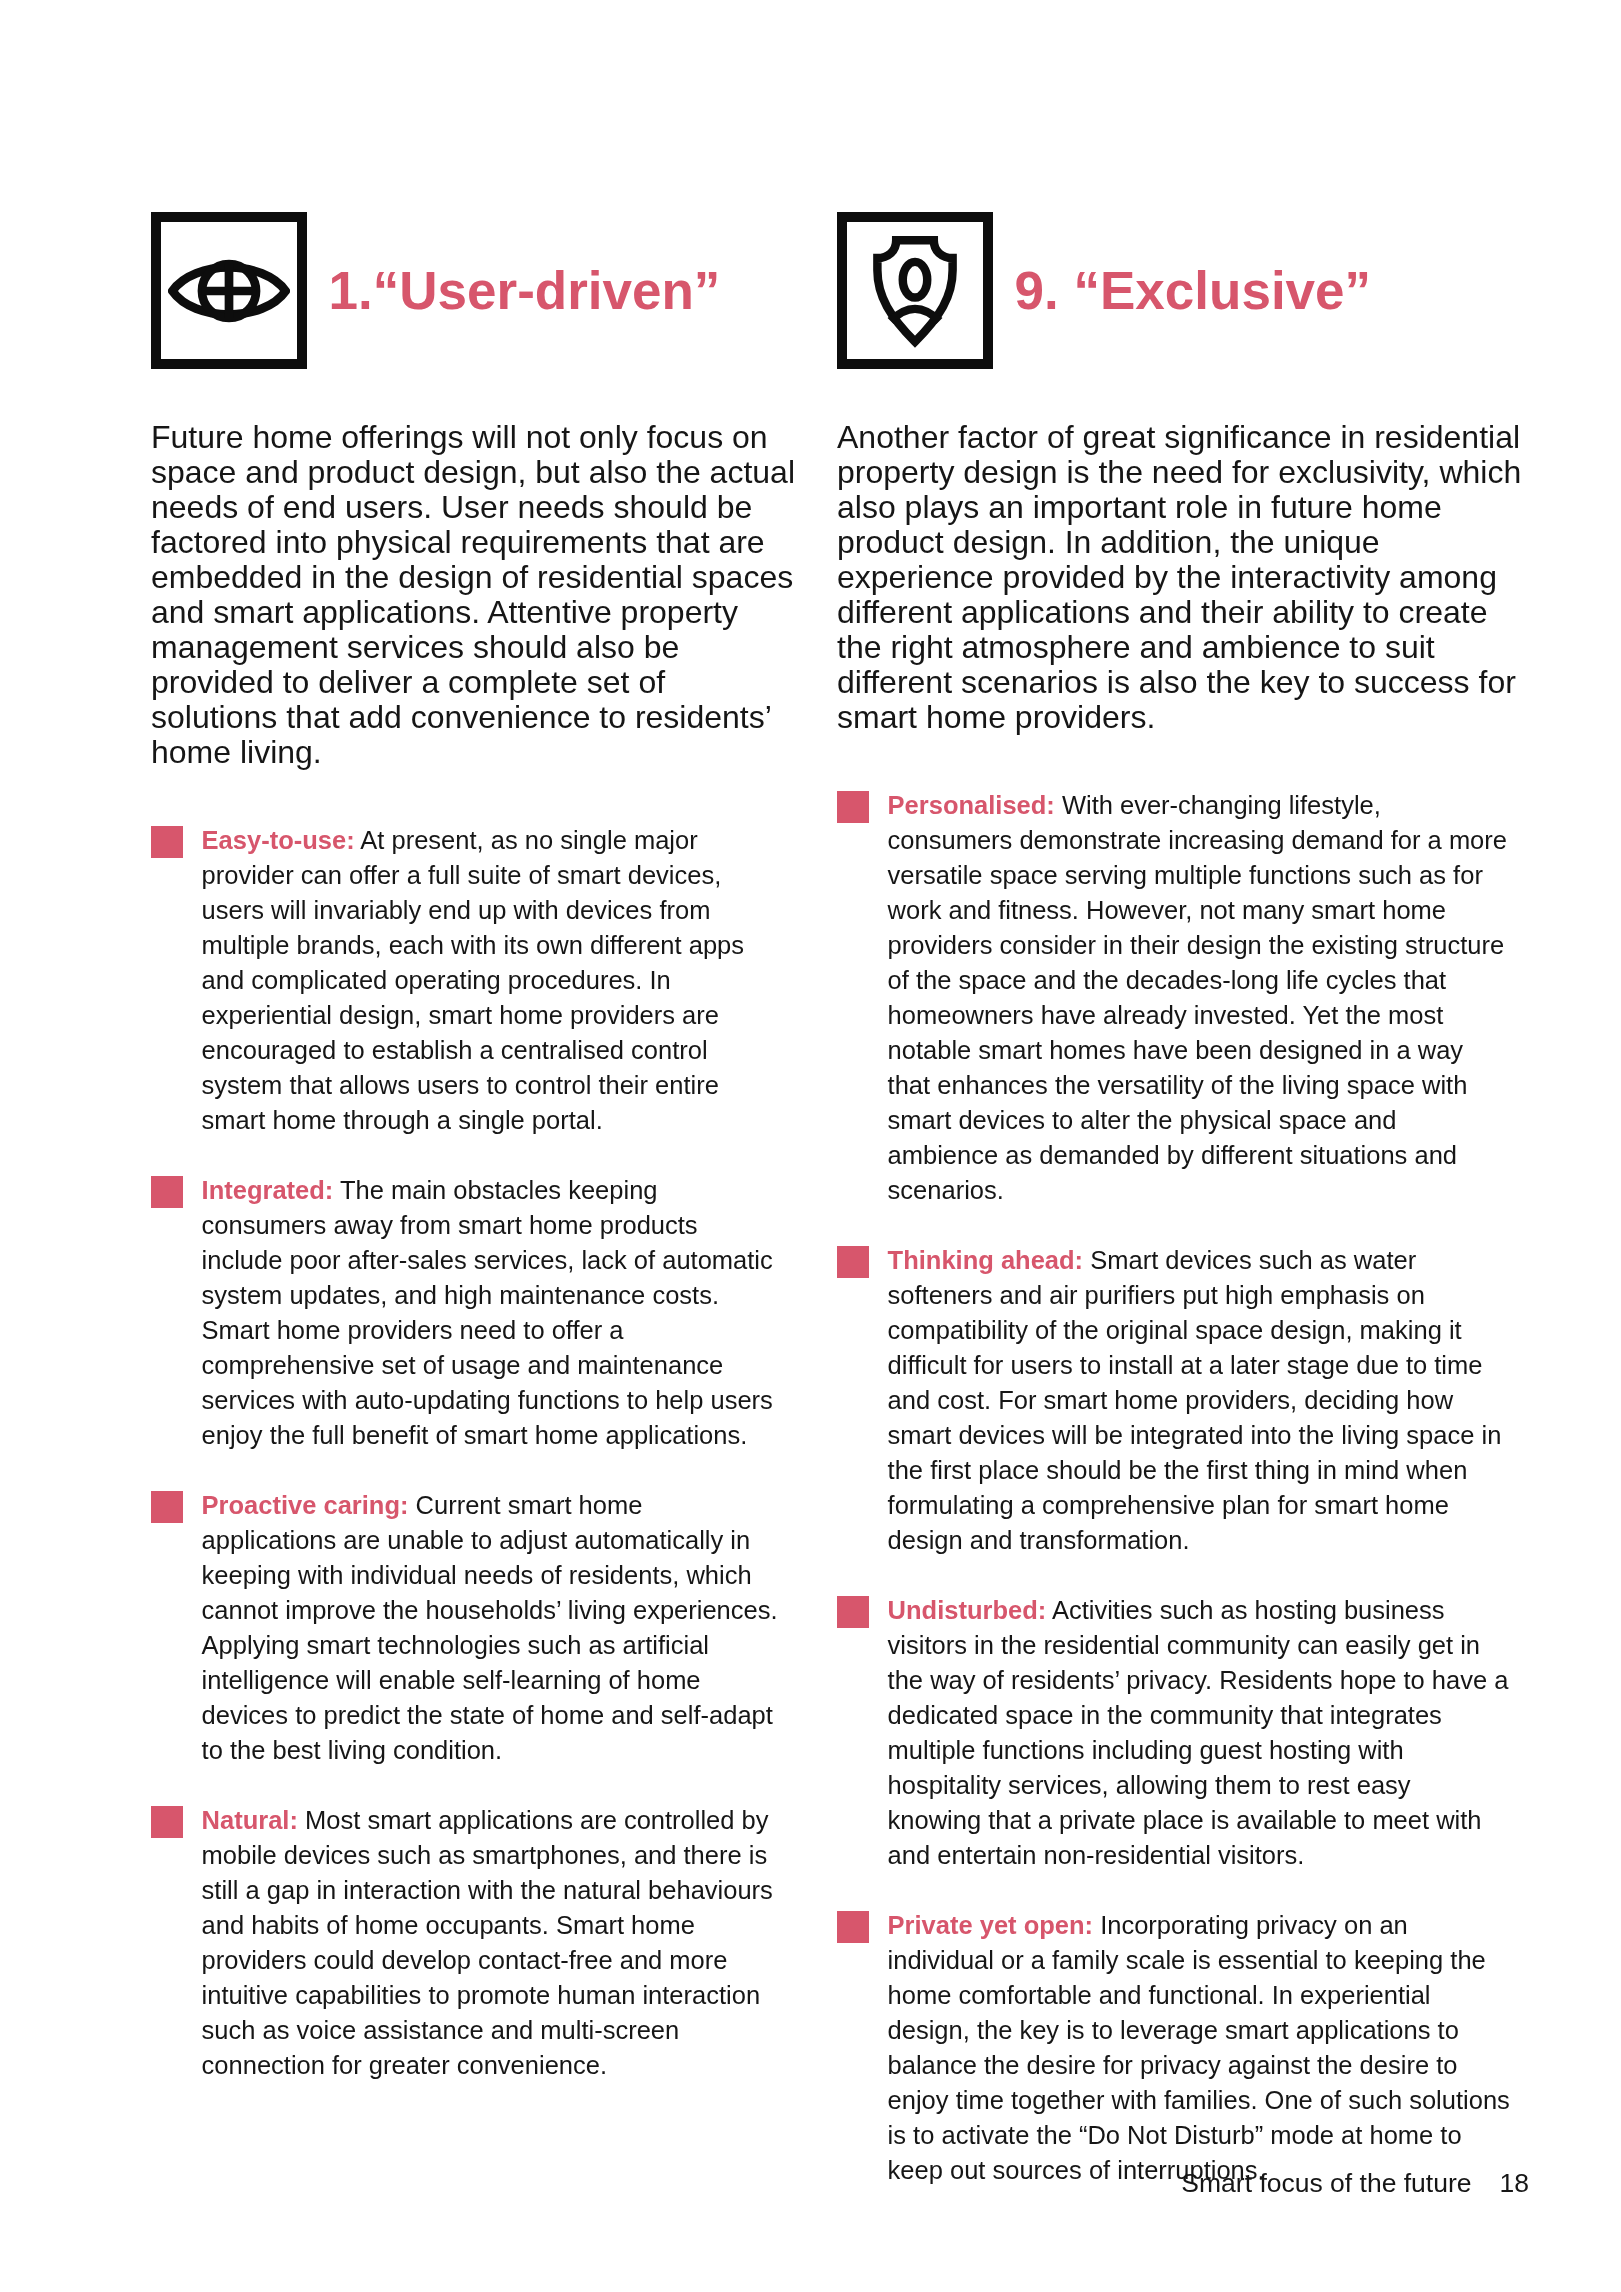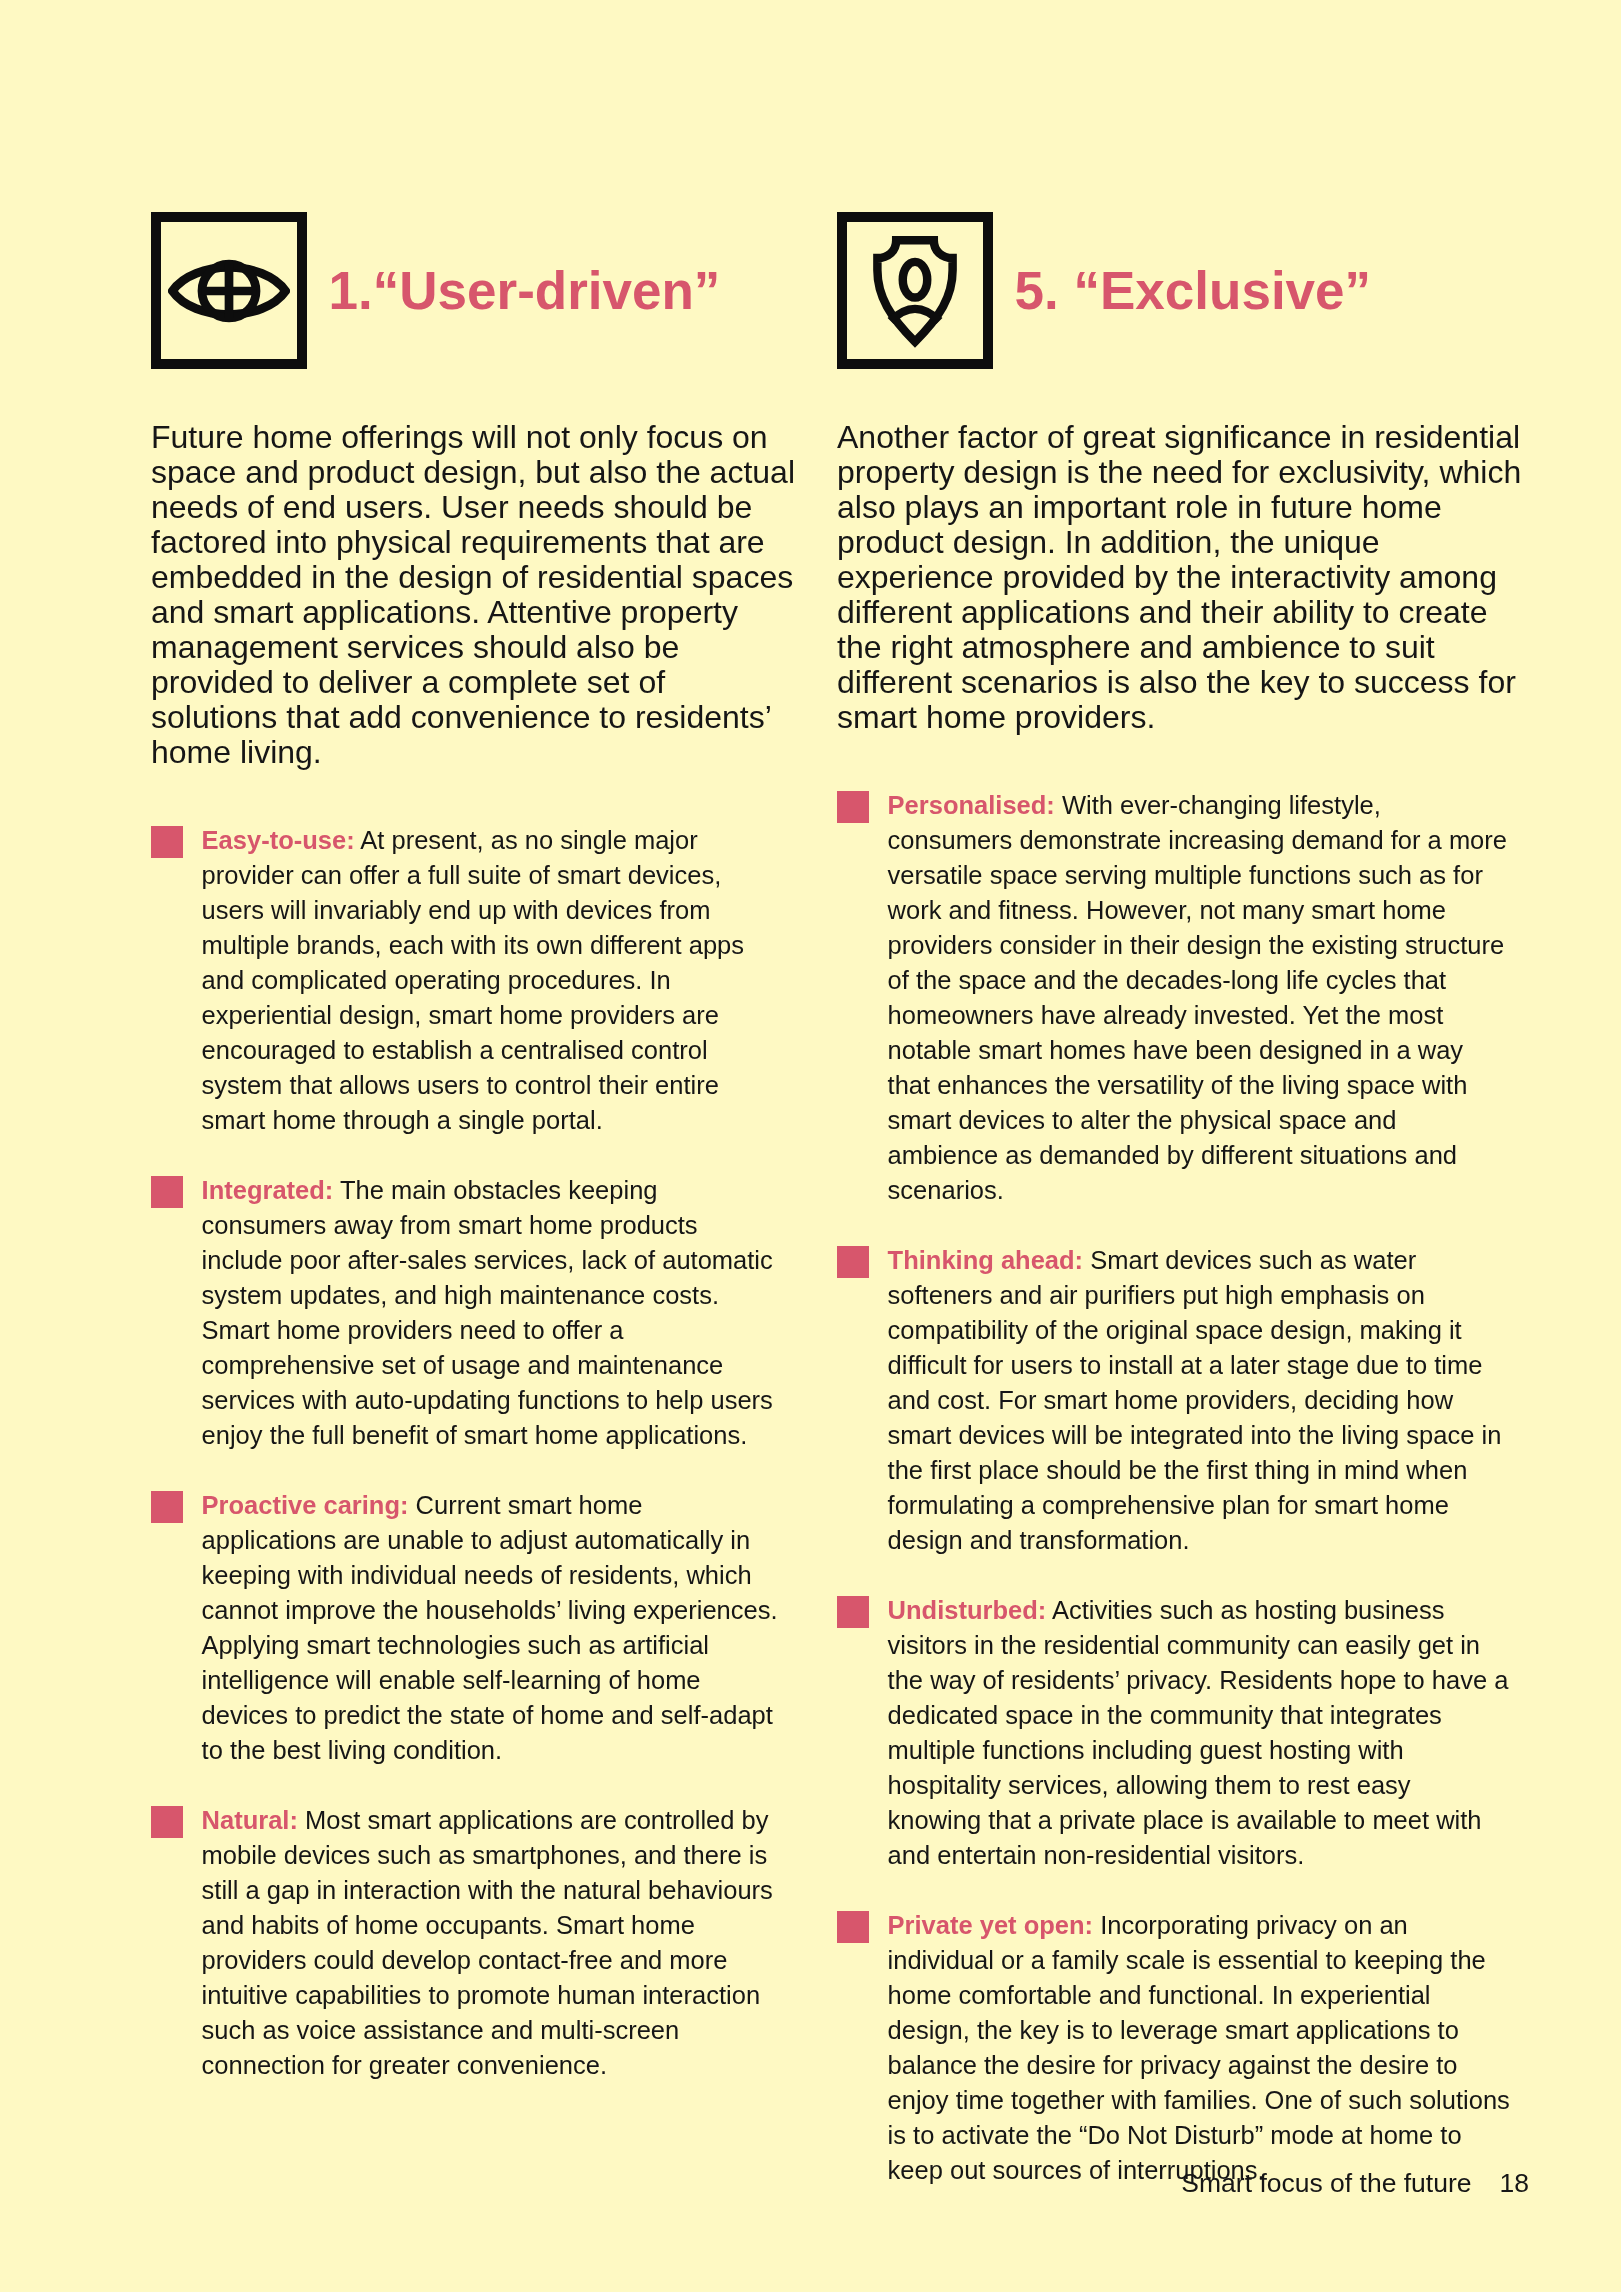--- a/index.html
+++ b/index.html
@@ -1,19 +1,19 @@
 <!DOCTYPE html>
 <html><head>
 <meta charset="utf-8">
 <style>
   html,body { margin:0; padding:0; background:#e8e8e8; }
   .page {
     position:relative;
     width:1621px; height:2293px;
-    background:#fef9c3;
+    background:#ffffff;
     font-family:"Liberation Sans", sans-serif;
     color:#161616;
     overflow:hidden;
     margin:0 auto;
   }
   .columns {
     position:absolute; left:151px; top:212px;
     display:grid;
     grid-template-columns:649px 692px;
     column-gap:37px;
@@ -111,21 +111,21 @@
 
     <section class="col">
       <header class="col-header">
         <div class="icon-box">
           <svg width="94" height="114" viewBox="0 0 100 120" stroke-width="9">
             <path d="M30,6 H70 C70,18 79,25 90,25 V38 C90,66 76,88 50,114 C24,88 10,66 10,38 V25 C21,25 30,18 30,6 Z"></path>
             <ellipse cx="50" cy="48" rx="13" ry="19"></ellipse>
             <path d="M24,92 Q50,66 76,92"></path>
           </svg>
         </div>
-        <h1 class="col-title">5. “Exclusive”</h1>
+        <h1 class="col-title">9. “Exclusive”</h1>
       </header>
       <p class="intro">Another factor of great significance in residential property design is the need for exclusivity, which also plays an important role in future home product design. In addition, the unique experience provided by the interactivity among different applications and their ability to create the right atmosphere and ambience to suit different scenarios is also the key to success for smart home providers.</p>
       <ul class="bullets">
         <li class="bullet">
           <span class="sq"></span>
           <p class="bullet-text"><span class="bullet-label">Personalised:</span> <span>With ever-changing lifestyle, consumers demonstrate increasing demand for a more versatile space serving multiple functions such as for work and fitness. However, not many smart home providers consider in their design the existing structure of the space and the decades-long life cycles that homeowners have already invested. Yet the most notable smart homes have been designed in a way that enhances the versatility of the living space with smart devices to alter the physical space and ambience as demanded by different situations and scenarios.</span></p>
         </li>
         <li class="bullet">
           <span class="sq"></span>
           <p class="bullet-text"><span class="bullet-label">Thinking ahead:</span> <span>Smart devices such as water softeners and air purifiers put high emphasis on compatibility of the original space design, making it difficult for users to install at a later stage due to time and cost. For smart home providers, deciding how smart devices will be integrated into the living space in the first place should be the first thing in mind when formulating a comprehensive plan for smart home design and transformation.</span></p>

